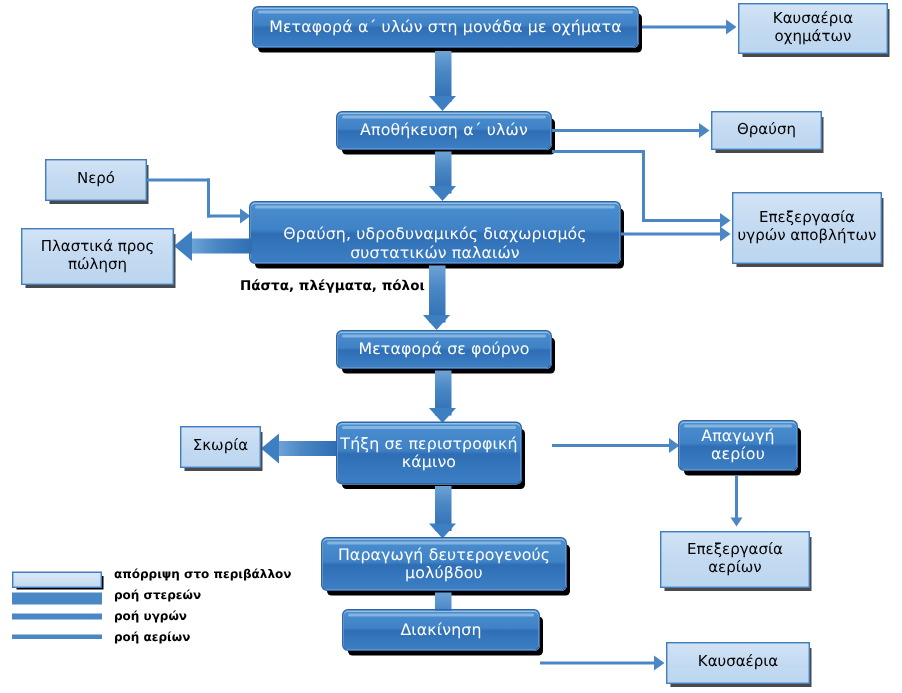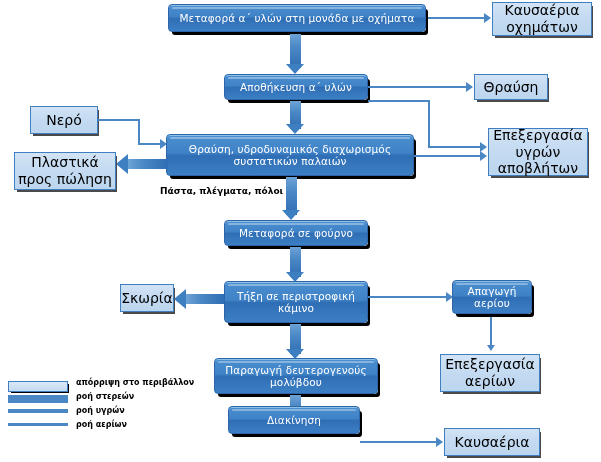--- a/index.html
+++ b/index.html
@@ -27,21 +27,21 @@
   .proc::after{
     content:"";position:absolute;left:3px;right:3px;top:2px;height:2px;
     background:rgba(255,255,255,.35);border-radius:2px;
   }
 
   
   .out{
     background:linear-gradient(to bottom,#d2e3f5 0%,#c3daf1 50%,#bcd6ef 100%);
     border:1px solid #3f7fc1;
     color:#000000;
-    font-size:14px;
+    font-size:10px;
     box-shadow:2px 3px 0 -1px #4a4a4a;
   }
 
   
   .conn{position:absolute;background:#4a87c4;}
   .conn.thick{background:linear-gradient(to right,#6da3d6 0%,#4a87c4 40%,#2f6eb5 100%);}
   .conn.thickv{background:linear-gradient(to bottom,#6da3d6 0%,#4a87c4 40%,#2f6eb5 100%);}
   .arrow{position:absolute;width:0;height:0;}
   .arrow.down{border-left:9px solid transparent;border-right:9px solid transparent;border-top:10px solid #3e7fc2;}
   .arrow.down.sm{border-left:4px solid transparent;border-right:4px solid transparent;border-top:6px solid #4a87c4;}
@@ -99,21 +99,21 @@
   <div class="arrow down" style="left:286px;top:124px;"></div>
 
   <div class="node out" style="left:30px;top:106px;width:68px;height:28px;">
     <span>Νερό</span>
   </div>
   <div class="conn" style="left:98px;top:119px;width:42px;height:2px;"></div>
   <div class="conn" style="left:138px;top:119px;width:2px;height:26px;"></div>
   <div class="conn" style="left:138px;top:143px;width:24px;height:2px;"></div>
   <div class="arrow right" style="left:160px;top:139px;"></div>
 
-  <div class="node proc" style="left:166px;top:134px;width:248px;height:42px;">
+  <div class="node proc" style="left:166px;top:134px;width:248px;height:42px;align-items:flex-end;">
     <span>Θραύση, υδροδυναμικός διαχωρισμός συστατικών παλαιών</span>
   </div>
 
   <div class="conn thick" style="left:128px;top:159px;width:40px;height:10px;"></div>
   <div class="arrow left" style="left:116px;top:154px;"></div>
 
   <div class="node out" style="left:14px;top:152px;width:102px;height:38px;">
     <span>Πλαστικά προς πώληση</span>
   </div>
 
@@ -129,21 +129,21 @@
   <div class="conn thickv" style="left:286px;top:177px;width:11px;height:38px;"></div>
   <div class="arrow down" style="left:282px;top:210px;"></div>
 
   <div class="node proc" style="left:224px;top:220px;width:144px;height:26px;">
     <span>Μεταφορά σε φούρνο</span>
   </div>
 
   <div class="conn thickv" style="left:290px;top:247px;width:11px;height:30px;"></div>
   <div class="arrow down" style="left:286px;top:272px;"></div>
 
-  <div class="node proc" style="left:224px;top:281px;width:144px;height:42px;">
+  <div class="node proc" style="left:224px;top:281px;width:124px;height:42px;">
     <span>Τήξη σε περιστροφική κάμινο</span>
   </div>
 
   <div class="conn thick" style="left:186px;top:294px;width:38px;height:10px;"></div>
   <div class="arrow left" style="left:174px;top:289px;"></div>
 
   <div class="node out" style="left:120px;top:284px;width:54px;height:28px;text-align:center;">
     <span>Σκωρία</span>
   </div>
 

